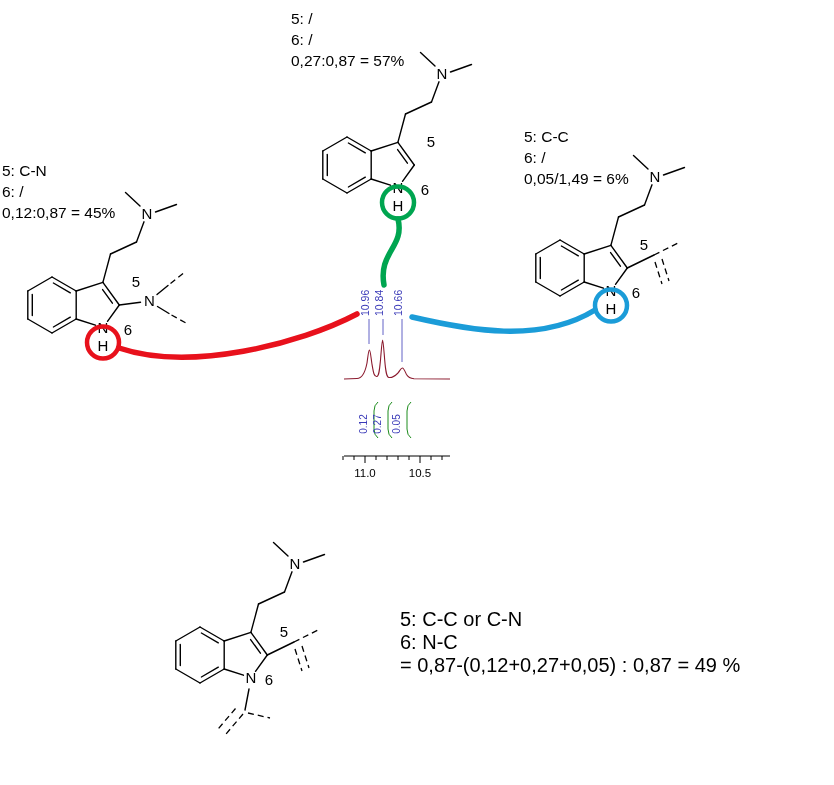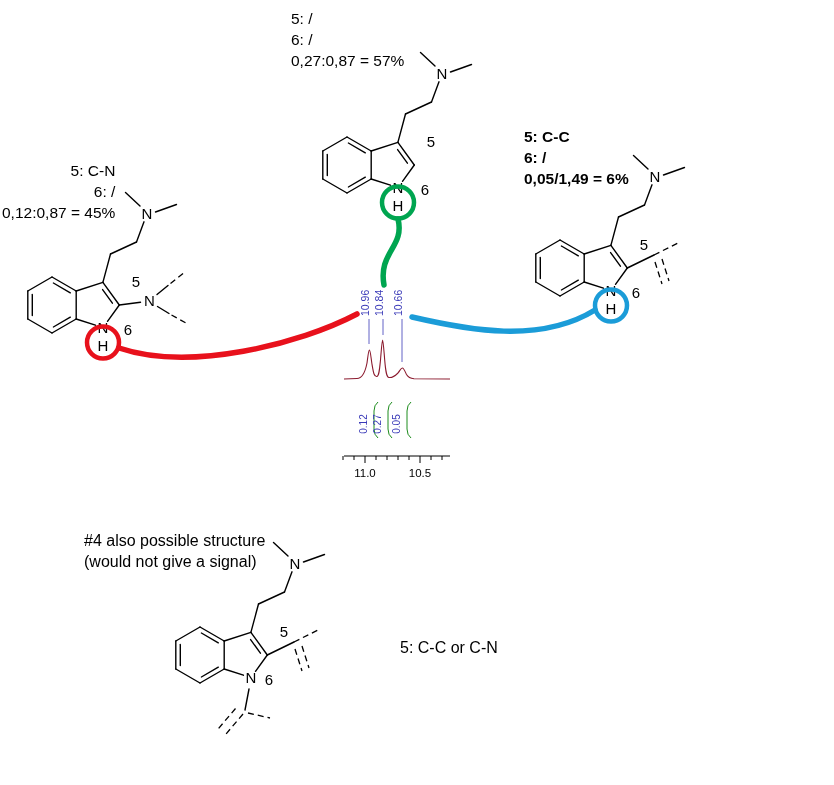--- a/index.html
+++ b/index.html
@@ -21,39 +21,37 @@
 <body>
 
 <div id="canvas">
 
   <div class="note" style="left:291px;top:8px;">
     <div>5: /</div>
     <div>6: /</div>
     <div>0,27:0,87 = 57%</div>
   </div>
 
-  <div class="note" style="left:2px;top:160px;text-align:right;">
+  <div class="note" style="left:2px;top:160px;">
     <div>5: C-N</div>
     <div>6: /</div>
     <div>0,12:0,87 = 45%</div>
   </div>
 
-  <div class="note" style="left:524px;top:126px;font-weight:bold;">
+  <div class="note" style="left:524px;top:126px;">
     <div>5: C-C</div>
     <div>6: /</div>
     <div>0,05/1,49 = 6%</div>
   </div>
 
-  <div class="note" style="left:84px;top:530px;font-size:16px;line-height:22px;">
-    <div>#4 also possible structure</div>
-    <div>(would not give a signal)</div>
-  </div>
-
-  <div class="note calc" style="left:400px;top:636px;font-size:16px;line-height:23px;">
+
+  <div class="note calc" style="left:400px;top:608px;font-size:20px;line-height:23px;">
     <div>5: C-C or C-N</div>
+    <div>6: N-C</div>
+    <div>= 0,87-(0,12+0,27+0,05) : 0,87 = 49 %</div>
   </div>
 
   <svg style="left:295px;top:15px;" width="240" height="230" viewBox="0 0 240 230">
     <g class="bond">
       <line x1="52" y1="122" x2="27.8" y2="136"></line>
         <line x1="27.8" y1="136" x2="27.8" y2="164"></line>
       <line x1="27.8" y1="164" x2="52" y2="178"></line>
         <line x1="52" y1="178" x2="76.2" y2="164"></line>
       <line x1="76.2" y1="164" x2="76.2" y2="136"></line>
         <line x1="76.2" y1="136" x2="52" y2="122"></line>

